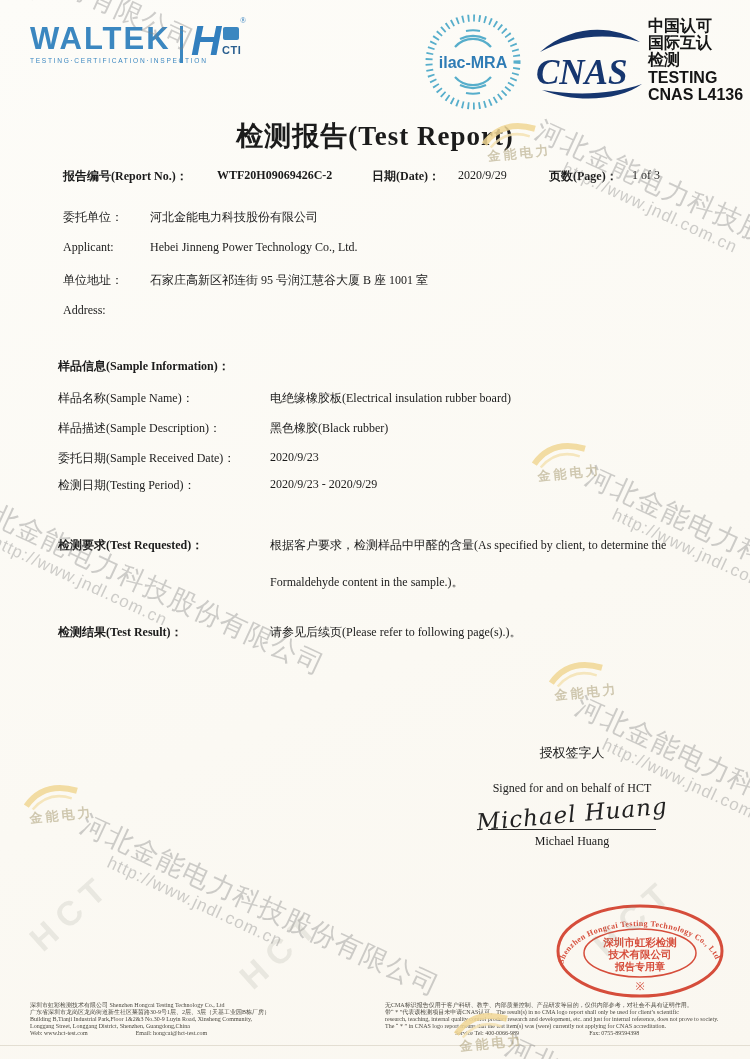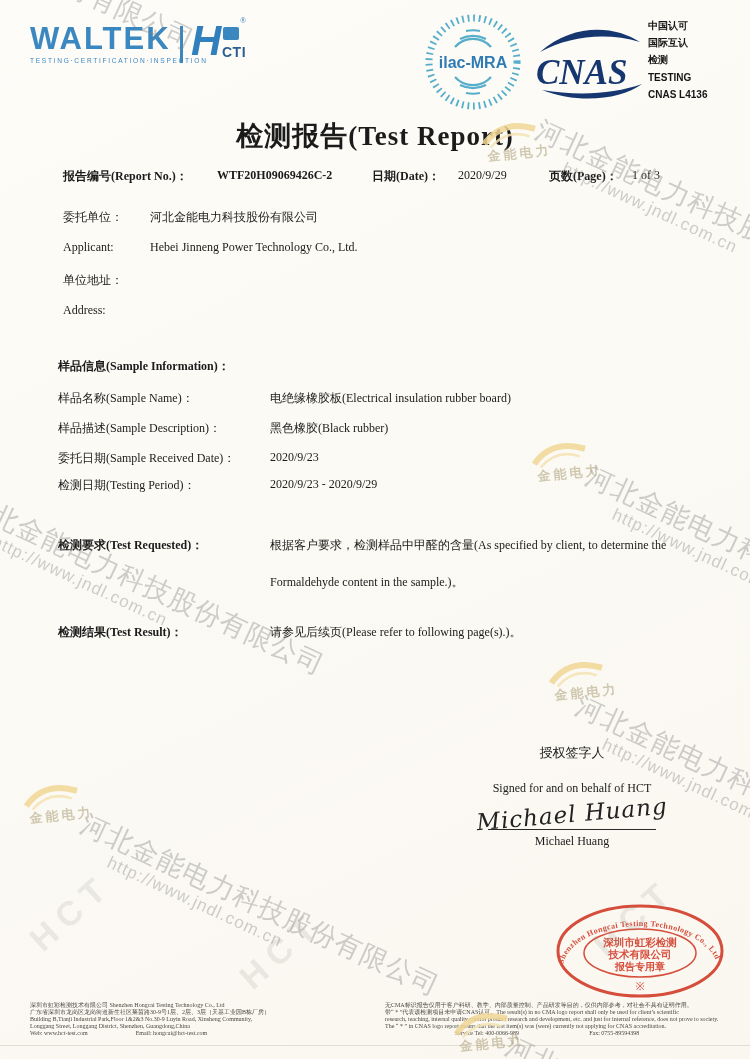--- a/index.html
+++ b/index.html
@@ -27,24 +27,24 @@
   .waltek-text{font-family:"Liberation Sans",sans-serif;font-weight:bold;font-size:31px;
       letter-spacing:2px;color:#3b87c0;line-height:30px;}
   .waltek-tag{font-family:"Liberation Sans",sans-serif;font-size:6.6px;letter-spacing:1.7px;
       color:#3b87c0;margin-top:3px;}
   .logo-div{left:180px;top:26px;width:2.5px;height:37px;background:#3b87c0;}
   .hct-logo{left:191px;top:18px;width:62px;height:50px;}
   .hct-h{position:absolute;left:0;top:2px;font-family:"Liberation Sans",sans-serif;
       font-weight:bold;font-style:italic;font-size:42px;line-height:42px;color:#327fbe;}
   .hct-sq{position:absolute;left:32px;top:9px;width:16px;height:13px;background:#3b87c0;border-radius:2px;}
   .hct-cti{position:absolute;left:31px;top:26px;font-family:"Liberation Sans",sans-serif;
-      font-weight:bold;font-size:14px;color:#2a5f8f;letter-spacing:.5px;}
+      font-weight:bold;font-size:11px;color:#2a5f8f;letter-spacing:.5px;}
   .hct-reg{position:absolute;left:49px;top:-2px;font-size:8px;color:#327fbe;}
   .cnas-lines{left:648px;top:17px;font-family:"Liberation Sans",sans-serif;font-weight:bold;
-      font-size:10px;line-height:17.2px;color:#151515;white-space:nowrap;}
+      font-size:16px;line-height:17.2px;color:#151515;white-space:nowrap;}
 
   
   .title{left:0;top:118px;width:750px;text-align:center;font-size:27px;font-weight:bold;letter-spacing:1px;}
 
   
   .sig{left:452px;top:744px;width:240px;text-align:center;}
   .sig-script{font-family:"DejaVu Serif",serif;font-style:italic;font-size:23px;
       transform:rotate(-5deg);margin:5px 0 2px 0;letter-spacing:1px;color:#222;}
   .sig-line{width:168px;border-top:1.5px solid #2a2a2a;margin:0 auto;}
 
@@ -180,20 +180,21 @@
   <div class="abs t b" style="left:372px;top:168px">日期(Date)：</div>
   <div class="abs t" style="left:458px;top:168px">2020/9/29</div>
   <div class="abs t b" style="left:549px;top:168px">页数(Page)：</div>
   <div class="abs t" style="left:632px;top:168px">1 of 3</div>
 
   <div class="abs t" style="left:63px;top:209px">委托单位：</div>
   <div class="abs t" style="left:150px;top:209px">河北金能电力科技股份有限公司</div>
   <div class="abs t" style="left:63px;top:240px">Applicant:</div>
   <div class="abs t" style="left:150px;top:240px">Hebei Jinneng Power Technology Co., Ltd.</div>
   <div class="abs t" style="left:63px;top:272px">单位地址：</div>
+  <div class="abs t" style="left:150px;top:272px">石家庄高新区祁连街 95 号润江慧谷大厦 B 座 1001 室</div>
   <div class="abs t" style="left:63px;top:303px">Address:</div>
 
   <div class="abs t b" style="left:58px;top:358px">样品信息(Sample Information)：</div>
 
   <div class="abs t" style="left:58px;top:390px">样品名称(Sample Name)：</div>
   <div class="abs t" style="left:270px;top:390px">电绝缘橡胶板(Electrical insulation rubber board)</div>
   <div class="abs t" style="left:58px;top:420px">样品描述(Sample Description)：</div>
   <div class="abs t" style="left:270px;top:420px">黑色橡胶(Black rubber)</div>
   <div class="abs t" style="left:58px;top:450px">委托日期(Sample Received Date)：</div>
   <div class="abs t" style="left:270px;top:450px">2020/9/23</div>

